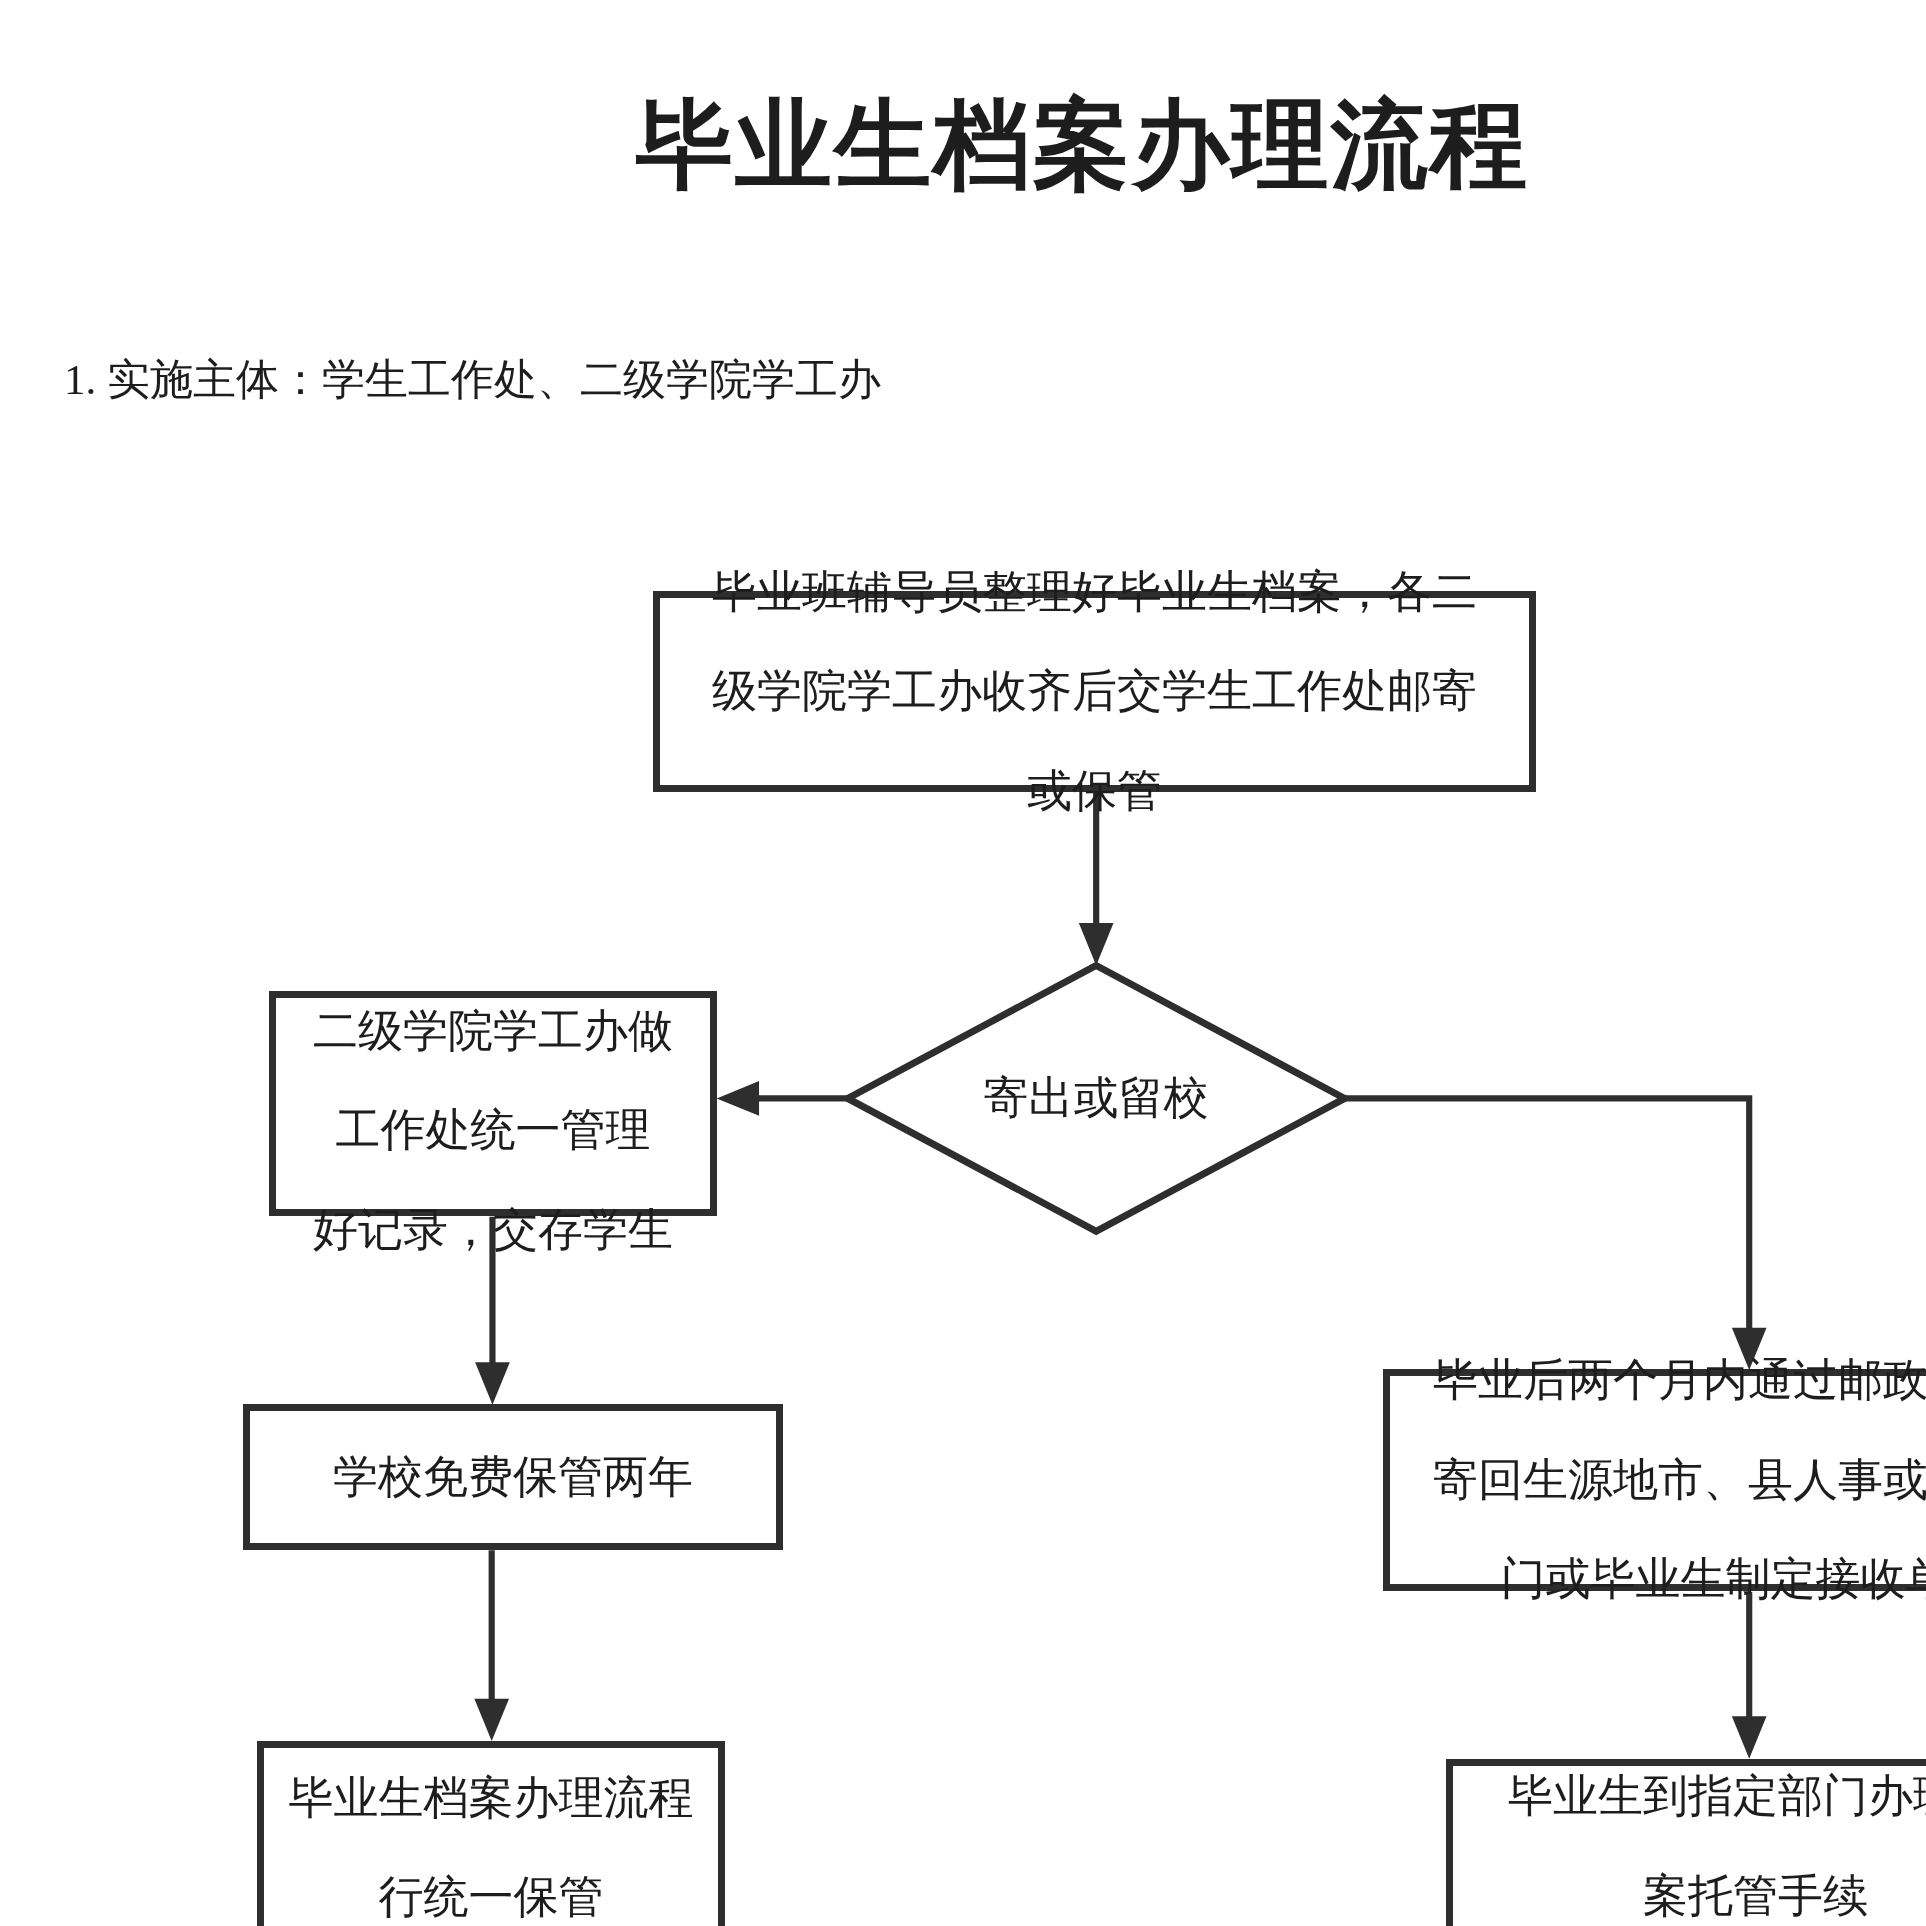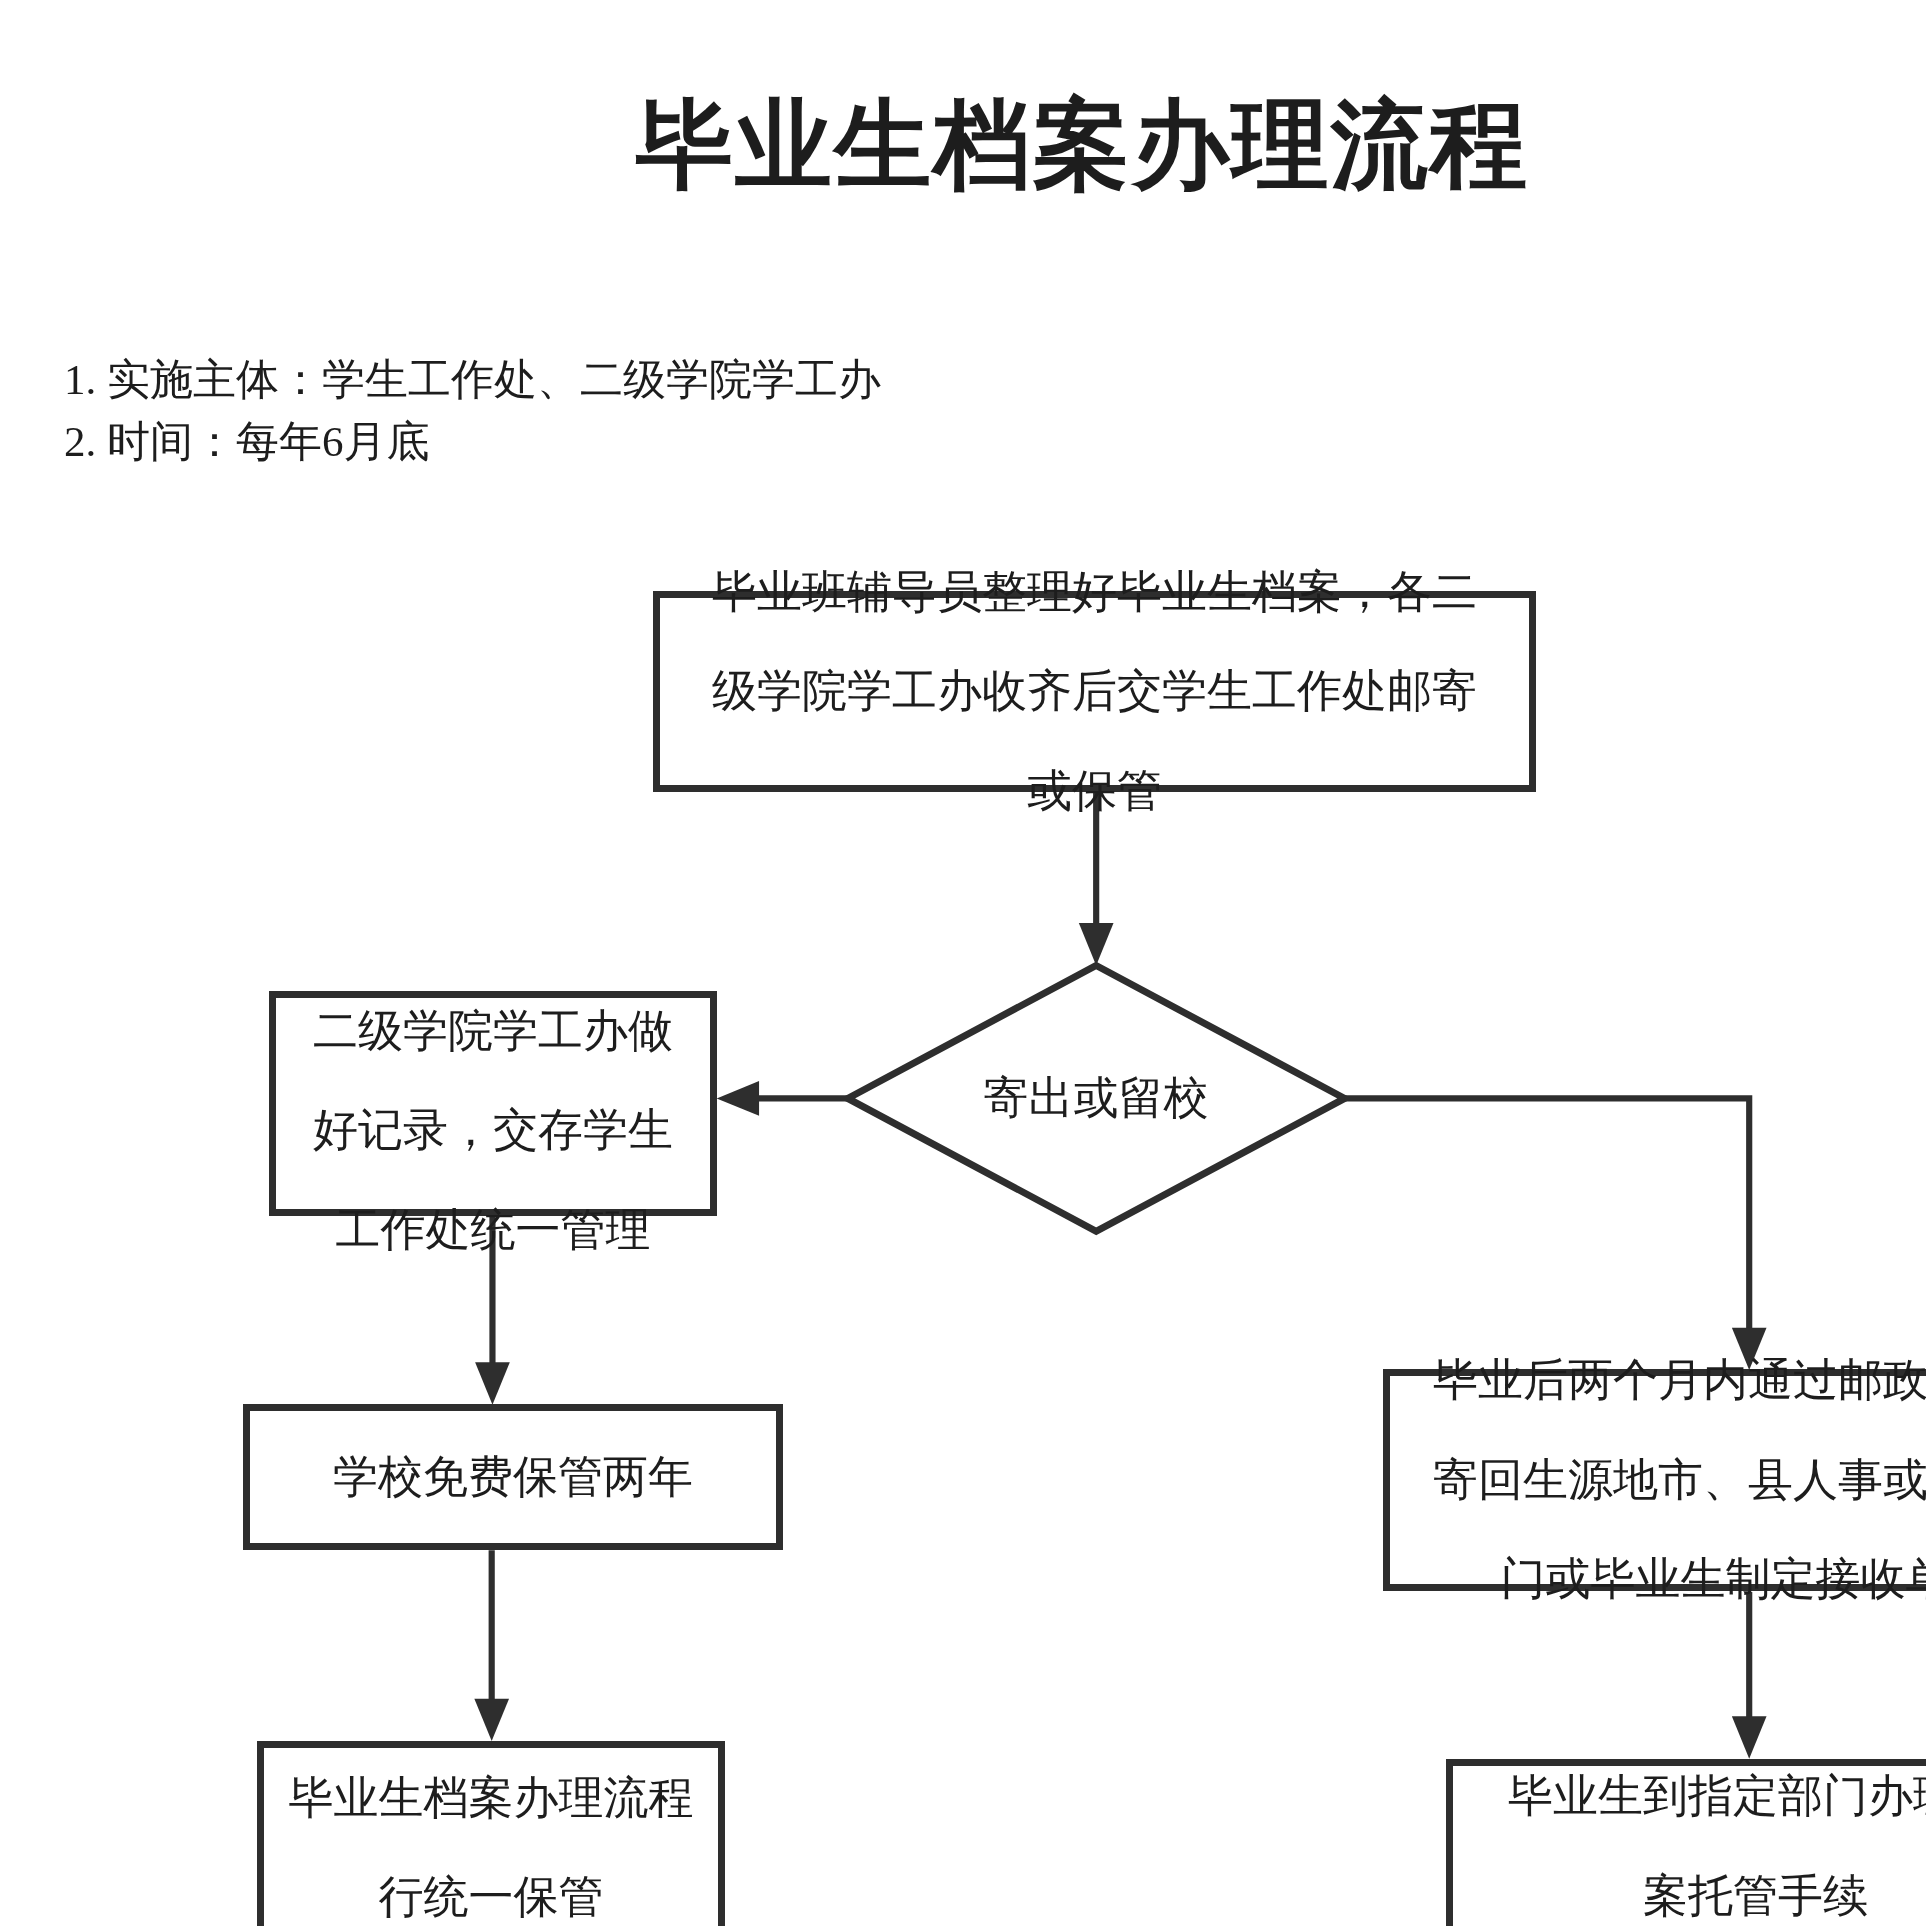--- a/index.html
+++ b/index.html
@@ -93,21 +93,20 @@
 </style>
 </head>
 <body>
 
 <div class="page">
 
   <h1 class="title">毕业生档案办理流程</h1>
 
   <div class="notes">
     <div>1. 实施主体：学生工作处、二级学院学工办</div>
-    <div>2. 时间：每年6月底</div>
   </div>
 
   <svg class="connectors" viewBox="0 0 5619 5186" aria-hidden="true">
 
     <line x1="2845" y1="2057" x2="2845" y2="2400"></line>
     <polygon class="arrowhead" points="2800,2396 2890,2396 2845,2506"></polygon>
 
     <polygon class="diamond" points="2845,2506 3490,2851 2845,3196 2200,2851"></polygon>
 
     <line x1="2200" y1="2851" x2="1965" y2="2851"></line>
@@ -129,22 +128,22 @@
   <div class="node node-start">
     <div>毕业班辅导员整理好毕业生档案，各二</div>
     <div>级学院学工办收齐后交学生工作处邮寄</div>
     <div>或保管</div>
   </div>
 
   <div class="decision-label">寄出或留校</div>
 
   <div class="node node-record">
     <div>二级学院学工办做</div>
+    <div>工作处统一管理</div>
     <div>好记录，交存学生</div>
-    <div>工作处统一管理</div>
   </div>
 
   <div class="node node-storage">
     <div>学校免费保管两年</div>
   </div>
 
   <div class="node node-no-storage">
     <div>毕业生档案办理流程</div>
     <div>行统一保管</div>
   </div>

